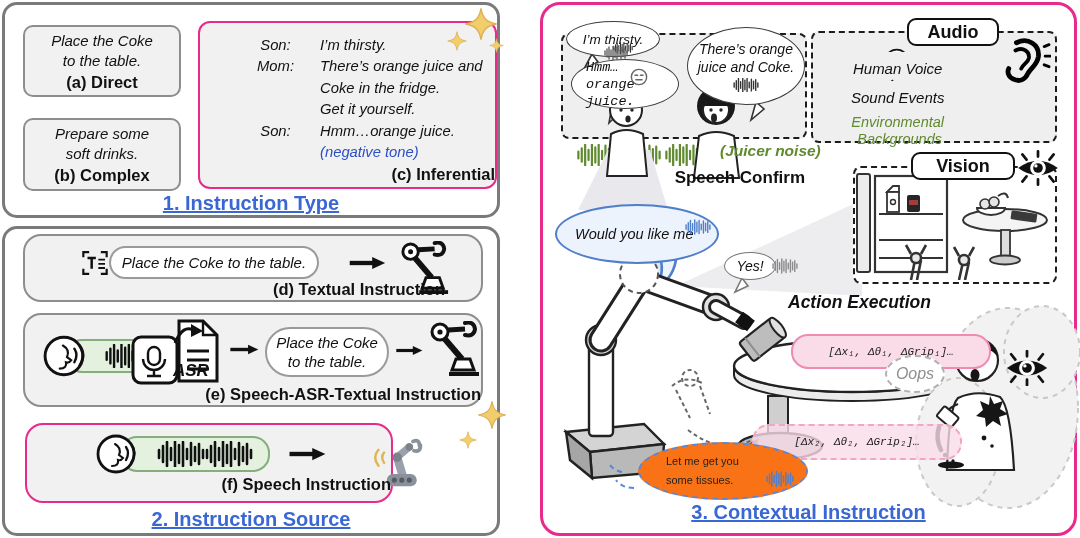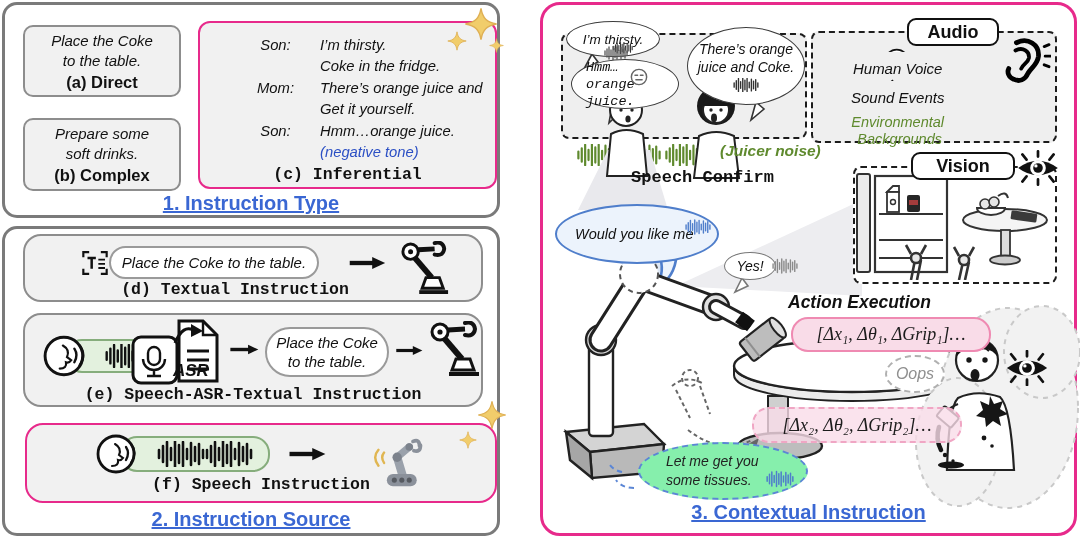--- a/index.html
+++ b/index.html
@@ -7,34 +7,34 @@
          font-family:"Liberation Sans",sans-serif;color:#111;overflow:hidden;}
   .abs{position:absolute;box-sizing:border-box;}
   .panel{border:3px solid #7a7a7a;border-radius:15px;background:#fff;}
   .gbox{background:#f1f1f1;border:2.2px solid #8d8d8d;border-radius:10px;}
   .subbox{background:#f1f1f1;border:2.3px solid #8d8d8d;border-radius:18px;}
   .pinkb{border-color:#e72a8b !important;}
   .dashbox{background:#efefef;border:2.5px dashed #1c1c1c;border-radius:8px;}
   .title{color:#3a67d3;font-weight:bold;font-size:20px;text-align:center;text-decoration:underline;}
   .it{font-style:italic;}
   .b{font-weight:bold;}
-  .ctr{text-align:center;font-family:Liberation Mono, monospace;}
+  .ctr{text-align:right;}
   .cell{display:flex;flex-direction:column;align-items:center;justify-content:center;}
   .line15{font-style:italic;font-size:15px;line-height:20px;}
   .boxlbl{font-weight:bold;font-size:16.5px;margin-top:2px;}
   .pill{background:#fff;border:2px solid #9a9a9a;border-radius:20px;display:flex;
         align-items:center;justify-content:center;font-style:italic;font-size:15px;}
   .greenpill{background:#e3f1de;border:2px solid #86ad7c;border-radius:17px;
         display:flex;align-items:center;justify-content:center;}
   .dlg-row{display:flex;font-style:italic;font-size:14.8px;line-height:21.4px;}
   .dlg-sp{flex:0 0 89px;}
   .tone{color:#2b4fc4;}
   .mathpill{background:#f9dce8;border:2.2px solid #ef8ab2;border-radius:17px;
-        font-family:Liberation Serif, serif;font-style:italic;font-size:18px;color:#1c1c1c;
-        display:flex;align-items:center;justify-content:center;}
+        font-family:Liberation Mono, monospace;font-style:italic;font-size:11px;color:#1c1c1c;
+        display:flex;align-items:center;justify-content:center;margin-top:17px;}
   .tag{background:#fff;border:2.6px solid #111;border-radius:9px;font-weight:bold;
         font-size:18px;display:flex;align-items:center;justify-content:center;}
   .bubble{background:#fff;border:1.7px solid #3c3c3c;border-radius:50%;display:flex;
         flex-direction:column;align-items:center;justify-content:center;
         font-style:italic;box-sizing:border-box;}
   .arow{display:flex;align-items:center;gap:8px;flex-direction:column;}
   .aitem{font-style:italic;font-size:15px;}
   .envtxt{color:#5f8a2e;font-style:italic;font-size:14.5px;line-height:17px;}
   svg{display:block;}
 </style>
@@ -132,26 +132,26 @@
       <div class="line15">soft drinks.</div>
       <div class="boxlbl">(b) Complex</div>
     </div>
     <div class="abs gbox pinkb" style="left:193px;top:16px;width:299px;height:168px;border-width:2.6px;border-radius:12px;">
       <div class="abs" style="left:31px;top:12px;right:6px;text-align:center;">
         <div class="dlg-row">
           <span class="dlg-sp">Son:</span>
           <span>I’m thirsty.</span>
         </div>
         <div class="dlg-row">
+          <span class="dlg-sp">Mom:</span>
+          <span>There’s orange juice and</span>
+        </div>
+        <div class="dlg-row">
           <span class="dlg-sp"></span>
           <span>Coke in the fridge.</span>
-        </div>
-        <div class="dlg-row">
-          <span class="dlg-sp">Mom:</span>
-          <span>There’s orange juice and</span>
         </div>
         <div class="dlg-row">
           <span class="dlg-sp"></span>
           <span>Get it yourself.</span>
         </div>
         <div class="dlg-row">
           <span class="dlg-sp">Son:</span>
           <span>Hmm…orange juice.</span>
         </div>
         <div class="dlg-row">
@@ -209,21 +209,21 @@
       </div>
       <svg class="abs" style="left:370px;top:29px;" width="28" height="13">
           <use href="#arrow" width="28" height="13"></use>
         </svg>
       <svg class="abs" style="left:404px;top:6px;" width="52" height="58">
           <use href="#robot-line" width="52" height="58"></use>
         </svg>
       <div class="abs ctr boxlbl" style="left:0;top:68px;width:100%;">(e) Speech-ASR-Textual Instruction</div>
     </div>
 
-    <div class="abs subbox pinkb" style="left:20px;top:194px;width:472px;height:80px;border-width:2.6px;">
+    <div class="abs subbox pinkb" style="left:20px;top:194px;width:368px;height:80px;border-width:2.6px;">
       <div class="abs greenpill" style="left:93px;top:11px;width:150px;height:36px;">
         <svg width="104" height="26" style="color:#111;margin-left:20px;" viewBox="0 0 96 26">
           <use href="#wave" width="48" height="26" x="0"></use>
             <use href="#wave" width="48" height="26" x="48"></use>
         </svg>
       </div>
       <svg class="abs" style="left:69px;top:7px;" width="44" height="44">
           <use href="#head-voice" width="44" height="44"></use>
         </svg>
       <svg class="abs" style="left:260px;top:22px;" width="40" height="14">
@@ -458,22 +458,22 @@
     </svg>
 
   <div class="abs b" style="left:788px;top:292px;font-size:17.5px;font-style:italic;">Action Execution</div>
   <div class="abs mathpill" style="left:791px;top:317px;width:200px;height:35px;">[Δx₁, Δθ₁, ΔGrip₁]…</div>
   <div class="abs mathpill" style="left:752px;top:407px;width:210px;height:36px;border-style:dashed;border-color:#f0a6c4;background:rgba(249,220,232,0.8);">[Δx₂, Δθ₂, ΔGrip₂]…</div>
 
   <div class="abs bubble" style="left:885px;top:355px;width:60px;height:38px;border:2px dashed #b0b0b0;color:#8f8f8f;font-size:16px;">
     <span>Oops</span>
   </div>
 
-  <div class="abs" style="left:638px;top:442px;width:170px;height:58px;background:#86efac;border:2.6px dashed #5b86d5;border-radius:50%;
-              display:flex;flex-direction:column;justify-content:center;padding-left:26px;font-style:italic;font-size:14px;line-height:19px;box-sizing:border-box;color:#222;">
+  <div class="abs" style="left:638px;top:442px;width:170px;height:58px;background:#f97316;border:2.6px dashed #5b86d5;border-radius:50%;
+              display:flex;flex-direction:column;justify-content:center;padding-left:26px;font-size:11px;line-height:19px;box-sizing:border-box;color:#222;">
     <span>Let me get you</span>
     <span>some tissues.</span>
     <svg class="abs" style="left:126px;top:26px;color:#4f7ecb;" width="28" height="18">
         <use href="#wave" width="28" height="18"></use>
       </svg>
   </div>
 
   <div class="abs title" style="left:560px;top:501px;width:497px;">3. Contextual Instruction</div>
 
 </div>

